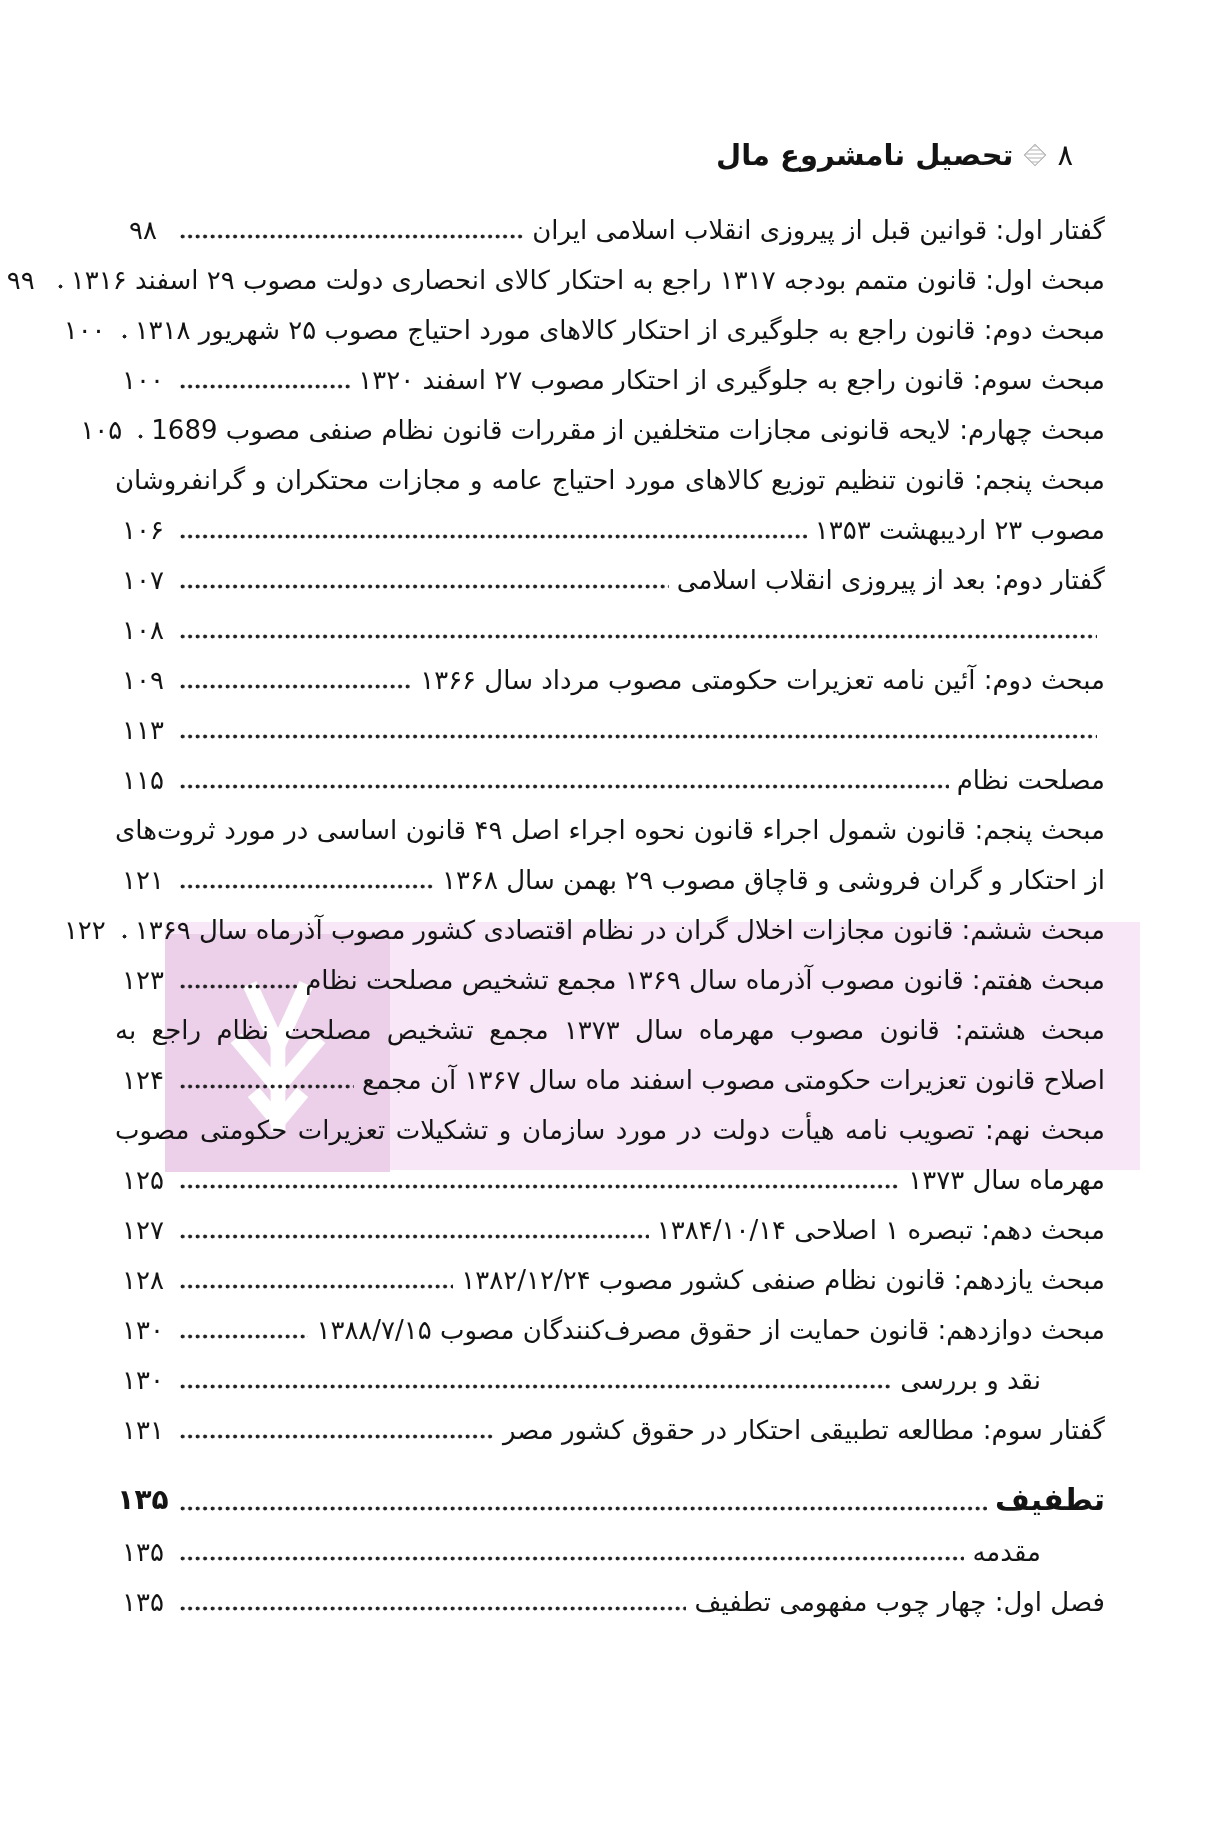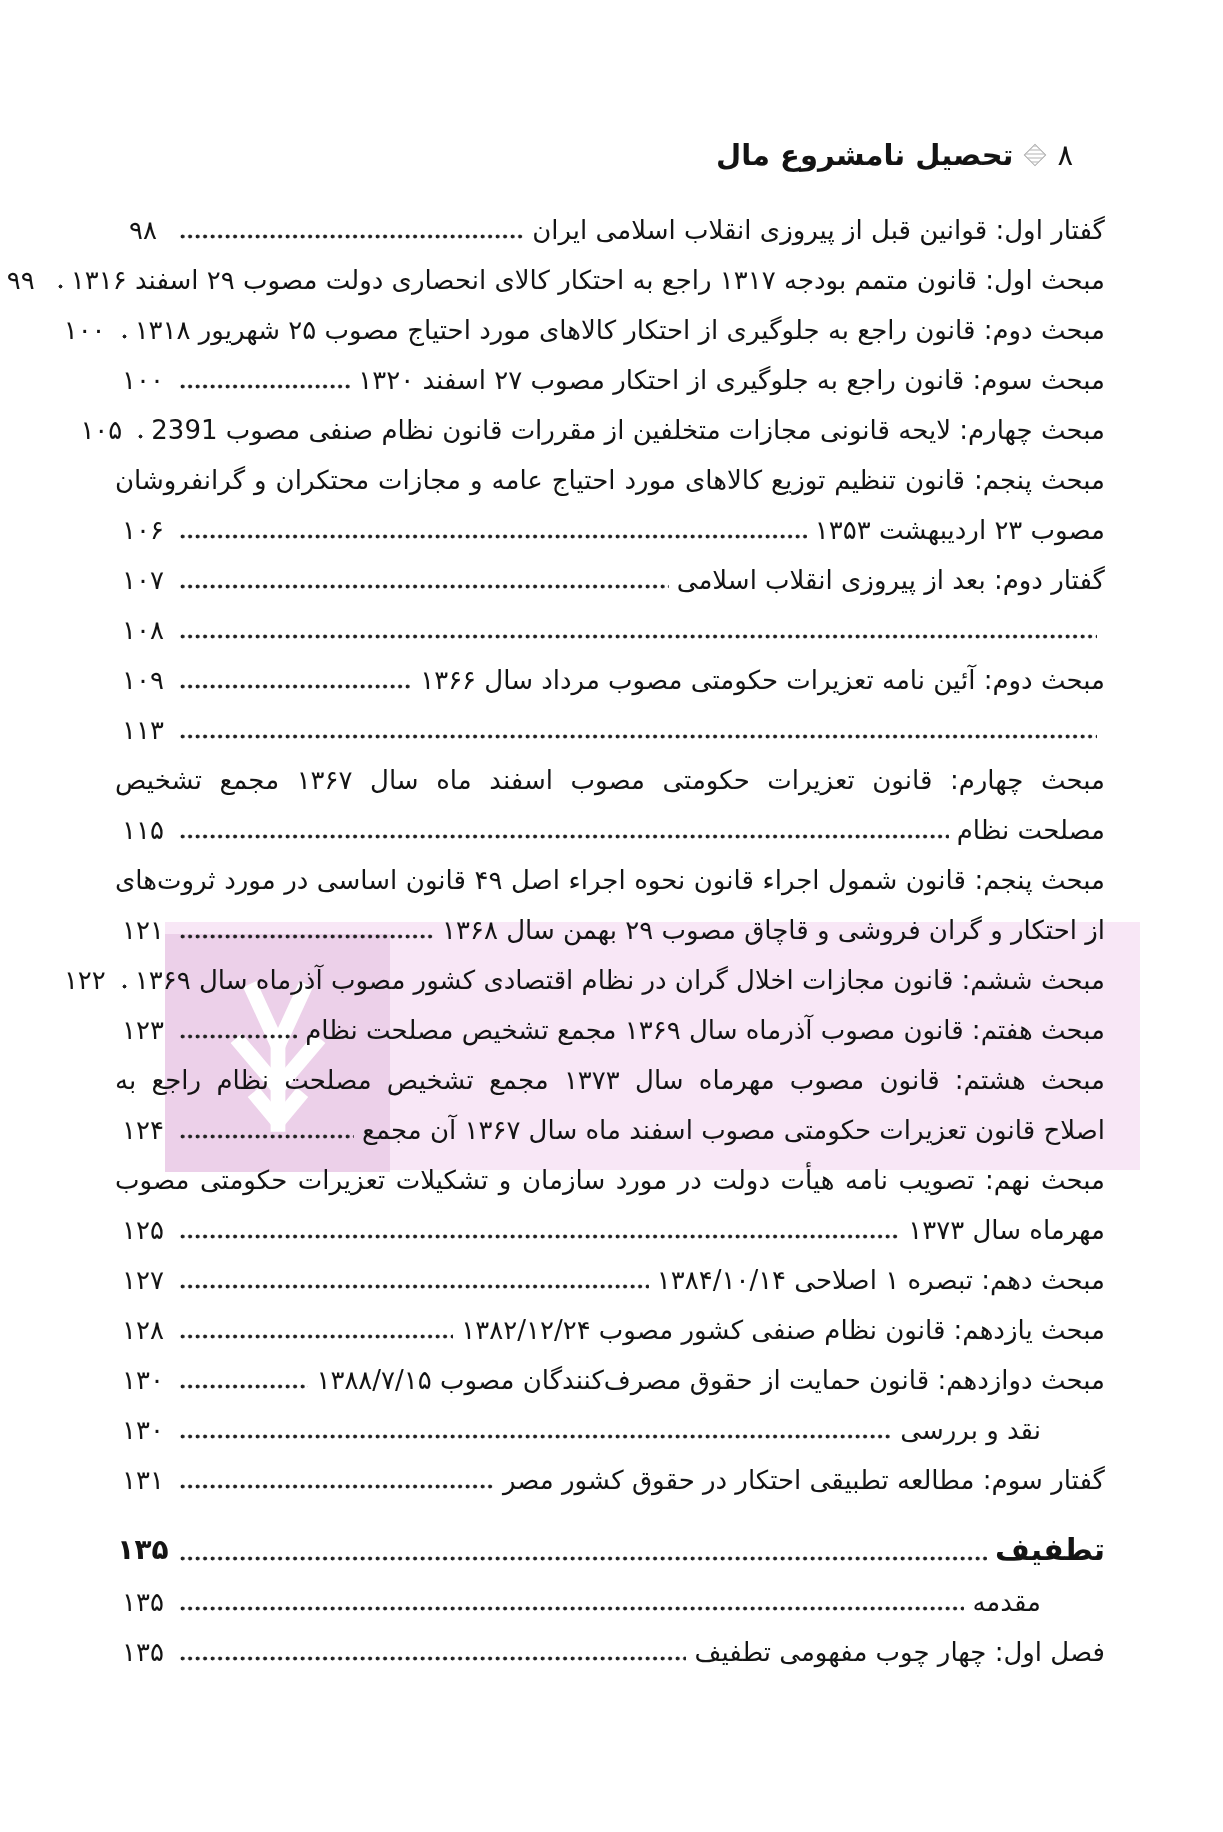--- a/index.html
+++ b/index.html
@@ -144,21 +144,21 @@
           <span class="row-text">مبحث دوم: قانون راجع به جلوگیری از احتکار کالاهای مورد احتیاج مصوب ۲۵ شهریور ۱۳۱۸</span>
           <span class="leader"></span>
           <span class="page-num">۱۰۰</span>
         </div>
         <div class="toc-row">
           <span class="row-text">مبحث سوم: قانون راجع به جلوگیری از احتکار مصوب ۲۷ اسفند ۱۳۲۰</span>
           <span class="leader"></span>
           <span class="page-num">۱۰۰</span>
         </div>
         <div class="toc-row">
-          <span class="row-text">مبحث چهارم: لایحه قانونی مجازات متخلفین از مقررات قانون نظام صنفی مصوب 2391</span>
+          <span class="row-text">مبحث چهارم: لایحه قانونی مجازات متخلفین از مقررات قانون نظام صنفی مصوب 1689</span>
           <span class="leader"></span>
           <span class="page-num">۱۰۵</span>
         </div>
         <div class="toc-row wrap"><span>مبحث پنجم: قانون تنظیم توزیع کالاهای مورد احتیاج عامه و مجازات محتکران و گرانفروشان</span></div>
         <div class="toc-row">
           <span class="row-text">مصوب ۲۳ اردیبهشت ۱۳۵۳</span>
           <span class="leader"></span>
           <span class="page-num">۱۰۶</span>
         </div>
         <div class="toc-row">
@@ -172,21 +172,20 @@
         </div>
         <div class="toc-row">
           <span class="row-text">مبحث دوم: آئین نامه تعزیرات حکومتی مصوب مرداد سال ۱۳۶۶</span>
           <span class="leader"></span>
           <span class="page-num">۱۰۹</span>
         </div>
         <div class="toc-row">
           <span class="leader"></span>
           <span class="page-num">۱۱۳</span>
         </div>
-        <div class="toc-row wrap"><span>مبحث چهارم: قانون تعزیرات حکومتی مصوب اسفند ماه سال ۱۳۶۷ مجمع تشخیص</span></div>
         <div class="toc-row">
           <span class="row-text">مصلحت نظام</span>
           <span class="leader"></span>
           <span class="page-num">۱۱۵</span>
         </div>
         <div class="toc-row wrap"><span>مبحث پنجم: قانون شمول اجراء قانون نحوه اجراء اصل ۴۹ قانون اساسی در مورد ثروت‌های ناشی</span></div>
         <div class="toc-row">
           <span class="row-text">از احتکار و گران فروشی و قاچاق مصوب ۲۹ بهمن سال ۱۳۶۸</span>
           <span class="leader"></span>
           <span class="page-num">۱۲۱</span>

